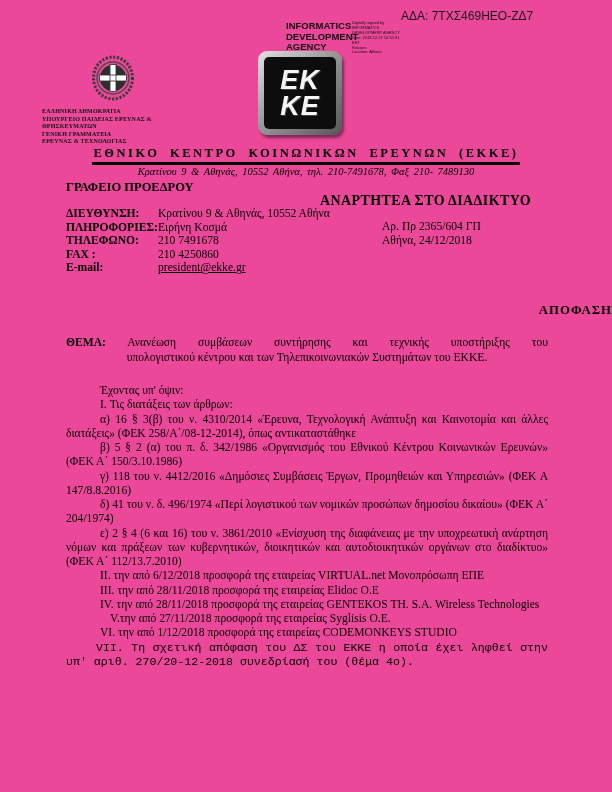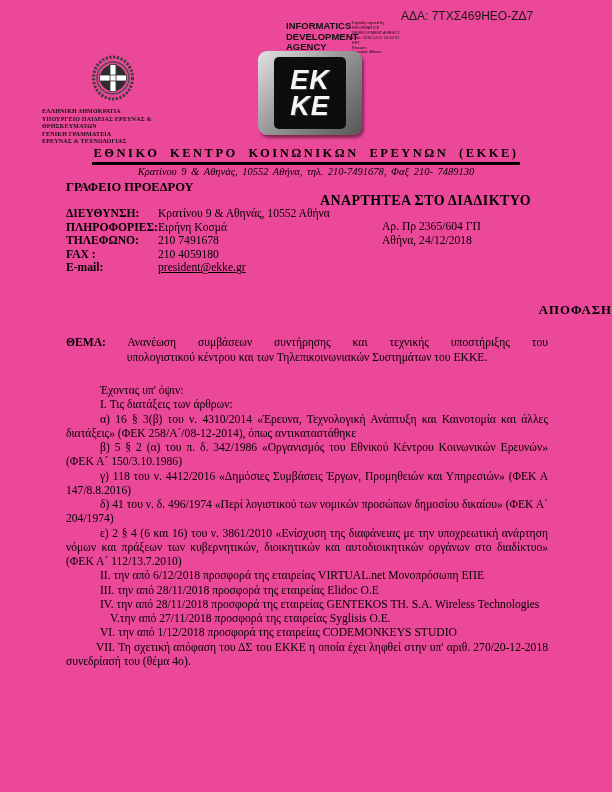--- a/index.html
+++ b/index.html
@@ -15,21 +15,21 @@
   .sig-agency{width:62px;font-family:"Liberation Sans",sans-serif;font-size:9.5px;
        font-weight:bold;line-height:10.5px;color:#111;letter-spacing:0px;}
   .sig-stamp{width:86px;font-family:"Liberation Sans",sans-serif;font-size:4px;
        line-height:4.9px;color:#111;}
   
   .coat{position:absolute;left:90px;top:54px;}
   
   .ministry{position:absolute;left:42px;top:108px;font-size:6px;font-weight:bold;
        line-height:7.6px;letter-spacing:0.2px;color:#111;}
   
-  .logo{position:absolute;left:258px;top:51px;width:104px;height:84px;border-radius:9px;
+  .logo{position:absolute;left:258px;top:51px;width:84px;height:84px;border-radius:9px;
        background:linear-gradient(135deg,#e2e2e2 0%,#9a9a9a 45%,#555 100%);
        box-shadow:2px 3px 3px rgba(0,0,0,0.45);padding:0;box-sizing:border-box;
        display:flex;align-items:center;justify-content:center;}
   .logo-inner{width:72px;height:72px;border-radius:5px;background:#0d0d0d;
        display:flex;flex-direction:column;align-items:center;justify-content:center;}
   .logo-inner span{font-family:"Liberation Sans",sans-serif;font-weight:bold;
        font-style:italic;font-size:27px;line-height:26px;color:#f5f5f5;
        letter-spacing:1px;text-shadow:1px 1px 0 #444;}
   
   .org-title{position:absolute;left:0;top:146px;width:612px;text-align:center;
@@ -54,21 +54,21 @@
   .subject{position:absolute;left:66px;top:336px;width:482px;font-size:11.6px;
        line-height:14.6px;}
   .subject .l1{display:block;text-align:justify;text-align-last:justify;}
   .subject .l2{display:block;text-align:center;}
   .subject b{font-weight:bold;}
   
   .docbody{position:absolute;left:66px;top:384px;width:482px;font-size:11.6px;
        line-height:14.25px;text-align:justify;}
   .docbody p{margin:0;text-indent:34px;}
   .docbody p.indent-lg{text-indent:44px;}
-  .docbody p.indent-sm{text-indent:30px;}
+  .docbody p.indent-sm{text-indent:30px;font-family:Liberation Mono, monospace;}
 </style>
 </head>
 <body>
 
 <div class="page">
 
   <div class="ada">ΑΔΑ: 7ΤΧΣ469ΗΕΟ-ΖΔ7</div>
 
   <div class="sig">
     <div class="sig-agency">INFORMATICS DEVELOPMENT AGENCY</div>
@@ -125,21 +125,21 @@
     <div class="row">
       <span class="lbl">ΠΛΗΡΟΦΟΡΙΕΣ:</span>
       <span class="val">Ειρήνη  Κοσμά</span>
     </div>
     <div class="row">
       <span class="lbl">ΤΗΛΕΦΩΝΟ:</span>
       <span class="val">210 7491678</span>
     </div>
     <div class="row">
       <span class="lbl">FAX :</span>
-      <span class="val">210 4059180</span>
+      <span class="val">210 4250860</span>
     </div>
     <div class="row">
       <span class="lbl">E-mail:</span>
       <a class="val email-link">president@ekke.gr</a>
     </div>
   </div>
 
   <div class="protocol">Αρ. Πρ  2365/604 ΓΠ</div>
   <div class="dateplace">Αθήνα, 24/12/2018</div>
 

